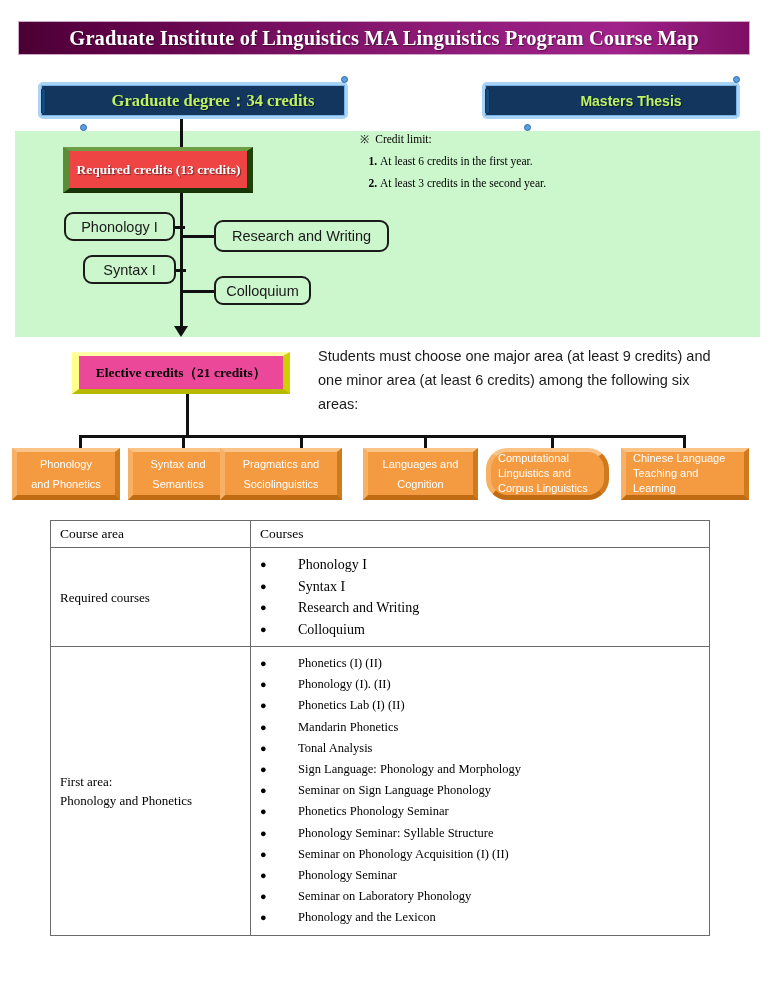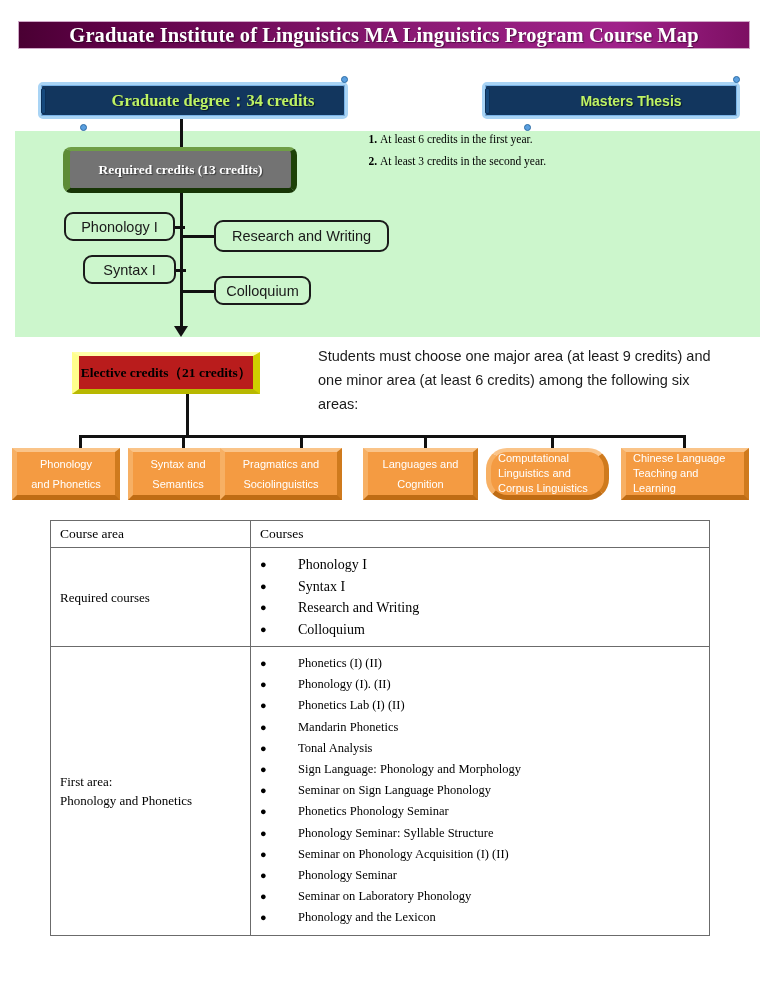--- a/index.html
+++ b/index.html
@@ -11,21 +11,21 @@
     width: 768px; height: 994px;
     position: relative;
     font-family: "Liberation Serif", serif;
     overflow: hidden;
   }
 
   
   #title-banner {
     position: absolute;
     left: 18px; top: 21px;
-    width: 732px; height: 28px;
+    width: 732px; height: 34px;
     background: linear-gradient(to right, #4a0033 0%, #5c0044 10%, #8c1a75 55%, #a0228a 82%, #7d0f63 100%);
     border: 1px solid #cfa8c8;
     display: flex; align-items: center; justify-content: center;
   }
   #title-banner .ttl {
     font-family: "Liberation Serif", serif;
     font-weight: bold;
     font-size: 20.5px;
     color: #ffffff;
     letter-spacing: 0.1px;
@@ -97,27 +97,27 @@
   }
   #credit-limit-note ol li {
     font-weight: bold;
     line-height: 22px;
   }
   #credit-limit-note ol li span { font-weight: normal; }
 
   
   #box-required-credits {
     position: absolute;
-    left: 63px; top: 147px; width: 234px; height: 46px;
-    background: #737373;
+    left: 63px; top: 147px; width: 190px; height: 46px;
+    background: #ef4444;
     border-top: 4px solid #6f9e46;
     border-left: 7px solid #5d8c36;
     border-right: 6px solid #1d4208;
     border-bottom: 5px solid #173506;
-    display: flex; align-items: center; justify-content: center; border-radius: 8px;
+    display: flex; align-items: center; justify-content: center;
   }
   #box-required-credits .lbl {
     font-family: "Liberation Serif", serif;
     font-weight: bold; font-size: 13.5px; color: #ffffff;
     text-shadow: 1px 1px 1px rgba(0,0,0,0.5);
     white-space: nowrap;
   }
 
   
   .rbox {
@@ -146,22 +146,22 @@
     position: absolute; left: 174px; top: 326px;
     width: 0; height: 0;
     border-left: 7px solid transparent;
     border-right: 7px solid transparent;
     border-top: 11px solid #111111;
   }
 
   
   #box-elective-credits {
     position: absolute;
-    left: 72px; top: 352px; width: 188px; height: 42px;
-    background: #b91c1c;
+    left: 72px; top: 352px; width: 218px; height: 42px;
+    background: #ec4899;
     border-top: 4px solid #ffffa8;
     border-left: 7px solid #ffff8c;
     border-right: 7px solid #cfcf00;
     border-bottom: 5px solid #b8b800;
     display: flex; align-items: center; justify-content: center;
   }
   #box-elective-credits .lbl {
     font-family: "Liberation Serif", serif;
     font-weight: bold; font-size: 13.5px; color: #000000;
     white-space: nowrap;
@@ -267,20 +267,23 @@
 <div class="handle-dot" style="left:80px; top:124px;"></div>
 
 <div class="blue-box" id="box-masters-thesis">
   <span class="lbl">Masters Thesis</span>
 </div>
 <div class="handle-bar" style="left:485px; top:88px; height:26px;"></div>
 <div class="handle-dot" style="left:733px; top:76px;"></div>
 <div class="handle-dot" style="left:524px; top:124px;"></div>
 
 <div id="credit-limit-note">
+  <span class="note-head">
+    <span class="mark">※</span><span>Credit limit:</span>
+  </span>
   <ol>
     <li><span>At least 6 credits in the first year.</span></li>
     <li><span>At least 3 credits in the second year.</span></li>
   </ol>
 </div>
 
 <div id="box-required-credits">
   <span class="lbl">Required credits (13 credits)</span>
 </div>
 

